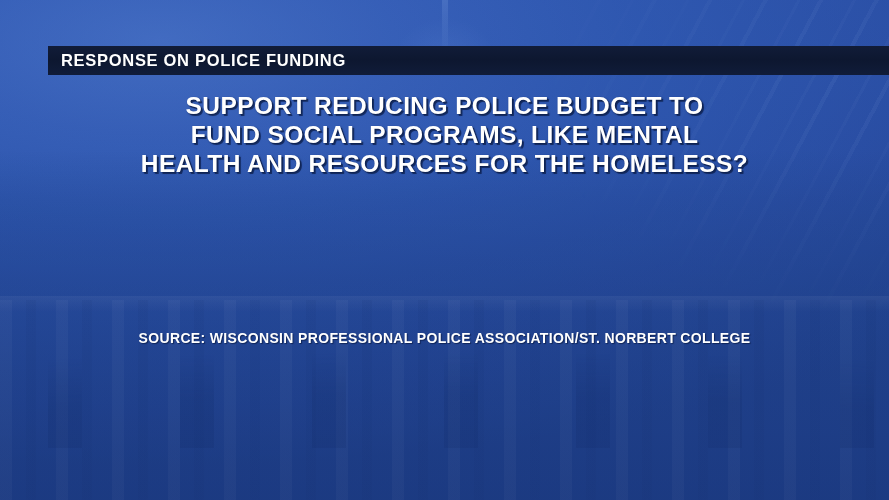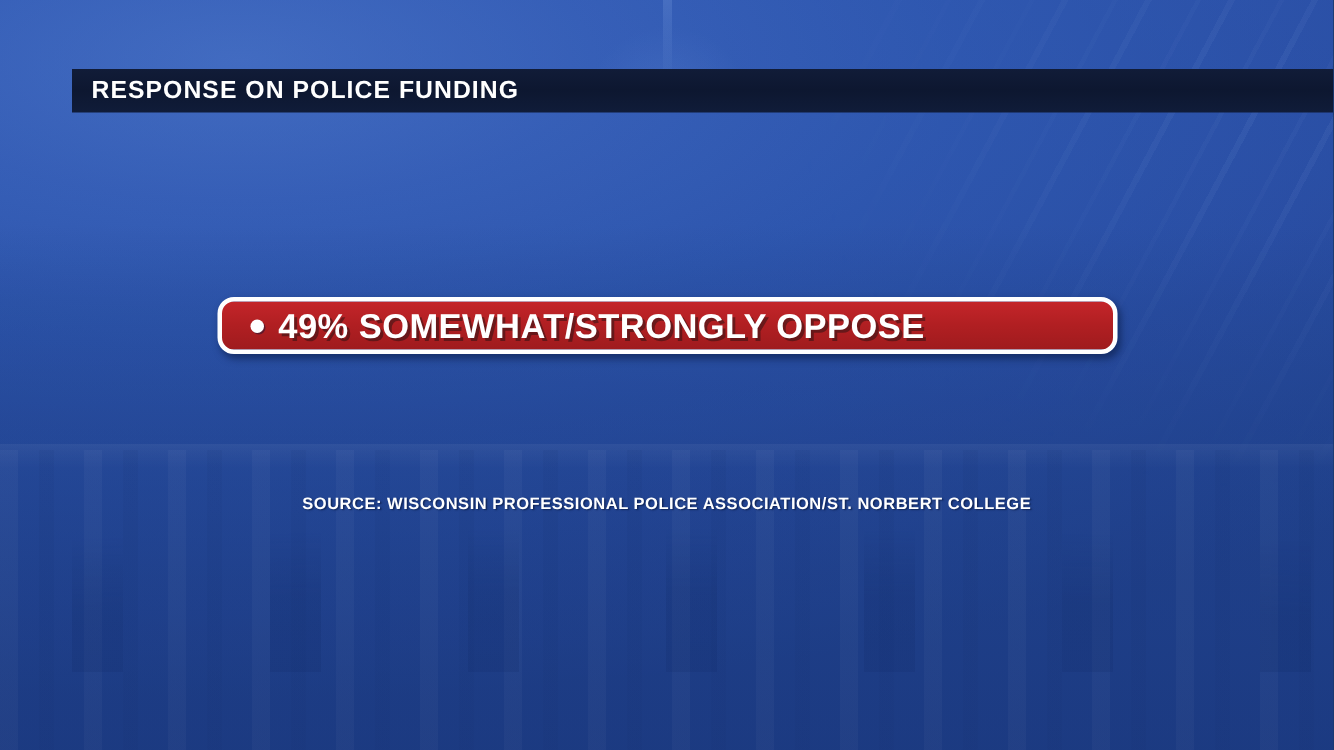--- a/index.html
+++ b/index.html
@@ -10,21 +10,21 @@
   }
   body {
     font-family: "Liberation Sans", sans-serif;
   }
 
   .broadcast-graphic {
     position: relative;
     width: 889px;
     height: 500px;
     overflow: hidden;
-    background: #3b82f6;
+    background: #15803d;
   }
 
   
   .bg-layer {
     position: absolute;
     inset: 0;
     overflow: hidden;
   }
 
   
@@ -258,21 +258,21 @@
   }
 
   
   .source {
     position: absolute;
     left: 0;
     right: 0;
     top: 330px;
     text-align: center;
     color: #ffffff;
-    font-size: 11px;
+    font-size: 14px;
     font-weight: bold;
     letter-spacing: 0.35px;
     text-shadow: 1px 1px 1px rgba(8, 24, 64, 0.7);
   }
 </style>
 </head>
 <body>
 
 <div class="broadcast-graphic">
 
@@ -286,27 +286,28 @@
     <div class="bg-streaks"></div>
     <div class="bg-wash"></div>
   </div>
 
   <div class="content">
 
     <div class="title-bar">
       <span class="title-bar-text">RESPONSE ON POLICE FUNDING</span>
     </div>
 
+    <div class="question">
+      <span class="q-line">SUPPORT REDUCING POLICE BUDGET TO</span>
+      <span class="q-line">FUND SOCIAL PROGRAMS, LIKE MENTAL</span>
+      <span class="q-line">HEALTH AND RESOURCES FOR THE HOMELESS?</span>
+    </div>
 
     <div class="answers">
 
-      <div class="pill oppose">
-        <span class="pill-bullet"></span>
-        <span class="pill-text">49% SOMEWHAT/STRONGLY OPPOSE</span>
-      </div>
 
 
     </div>
 
     <div class="source">SOURCE: WISCONSIN PROFESSIONAL POLICE ASSOCIATION/ST. NORBERT COLLEGE</div>
 
   </div>
 </div>
 
 </body></html>

